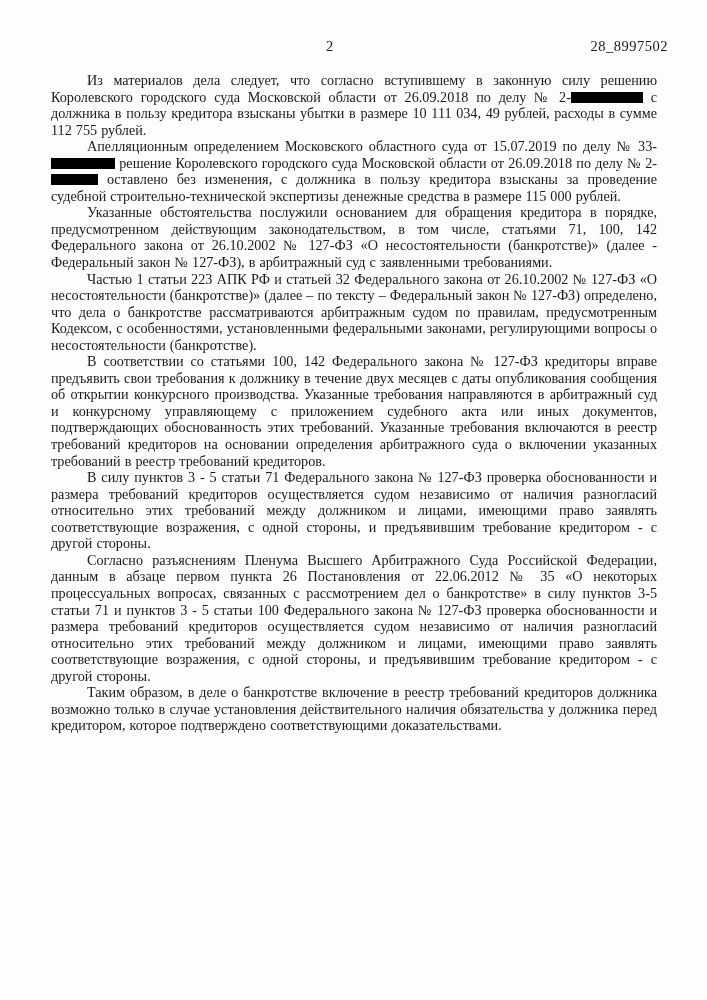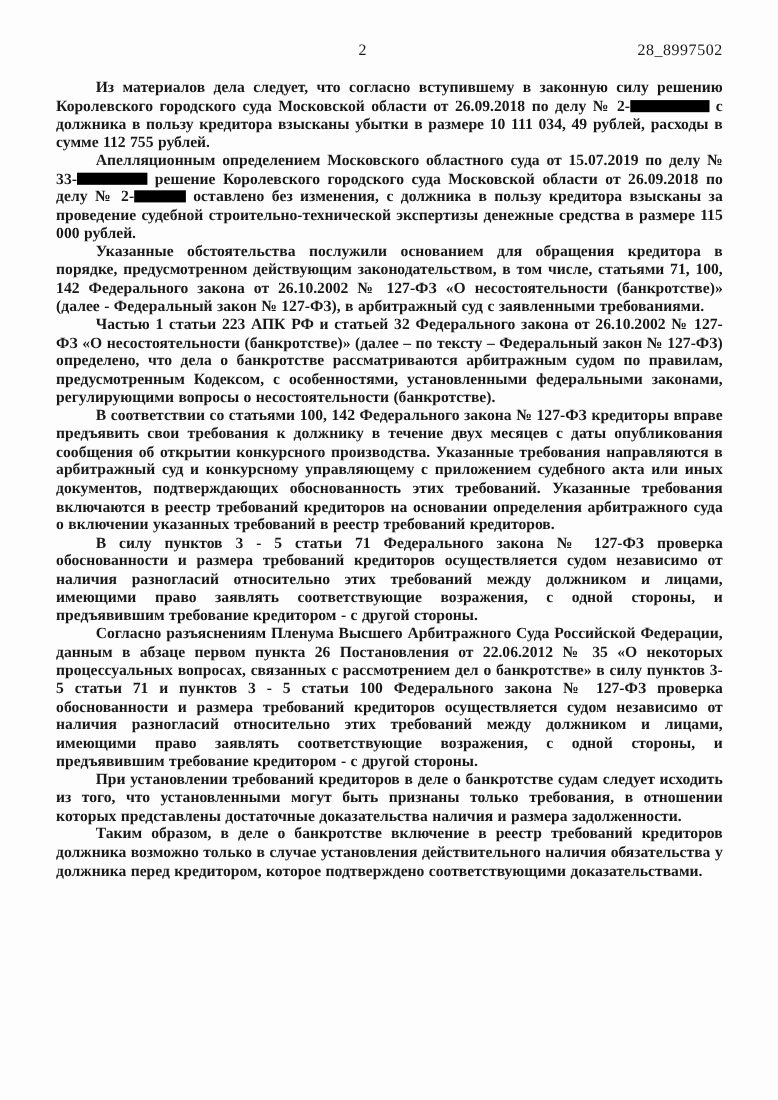--- a/index.html
+++ b/index.html
@@ -29,34 +29,33 @@
     height: 18px;
     font-size: 14.5px;
   }
   .page-number {
     position: absolute;
     left: 326px;
     top: 0;
   }
   .doc-stamp {
     position: absolute;
-    right: 50px;
+    right: 39px;
     top: 0;
     letter-spacing: 0.5px;
     text-align: right;
   }
   .document-body {
     position: absolute;
     top: 72px;
     left: 51px;
     width: 606px;
     text-align: justify;
     font-size: 14.2px;
     line-height: 16.55px;
-    font-weight: bold;
   }
   .para {
     margin: 0;
     text-indent: 36px;
     word-spacing: 0.5px;
   }
   .redaction {
     display: inline-block;
     height: 11px;
     background: #000000;
@@ -75,17 +74,16 @@
     </div>
     <div class="document-body">
 
     <p class="para">Из материалов дела следует, что согласно вступившему в законную силу решению Королевского городского суда Московской области от 26.09.2018 по делу № 2-<span class="redaction" style="width: 72px; background: rgb(0, 0, 0);"></span> с должника в пользу кредитора взысканы убытки в размере 10 111 034, 49 рублей, расходы в сумме 112 755 рублей.</p>
         <p class="para">Апелляционным определением Московского областного суда от 15.07.2019 по делу № 33-<span class="redaction" style="width: 64px; background: rgb(0, 0, 0);"></span> решение Королевского городского суда Московской области от 26.09.2018 по делу № 2-<span class="redaction" style="width: 47px; background: rgb(0, 0, 0);"></span> оставлено без изменения, с должника в пользу кредитора взысканы за проведение судебной строительно-технической экспертизы денежные средства в размере 115 000 рублей.</p>
         <p class="para">Указанные обстоятельства послужили основанием для обращения кредитора в порядке, предусмотренном действующим законодательством, в том числе, статьями 71, 100, 142 Федерального закона от 26.10.2002 № 127-ФЗ «О несостоятельности (банкротстве)» (далее - Федеральный закон № 127-ФЗ), в арбитражный суд с заявленными требованиями.</p>
         <p class="para">Частью 1 статьи 223 АПК РФ и статьей 32 Федерального закона от 26.10.2002 № 127-ФЗ «О несостоятельности (банкротстве)» (далее – по тексту – Федеральный закон № 127-ФЗ) определено, что дела о банкротстве рассматриваются арбитражным судом по правилам, предусмотренным Кодексом, с особенностями, установленными федеральными законами, регулирующими вопросы о несостоятельности (банкротстве).</p>
         <p class="para">В соответствии со статьями 100, 142 Федерального закона № 127-ФЗ кредиторы вправе предъявить свои требования к должнику в течение двух месяцев с даты опубликования сообщения об открытии конкурсного производства. Указанные требования направляются в арбитражный суд и конкурсному управляющему с приложением судебного акта или иных документов, подтверждающих обоснованность этих требований. Указанные требования включаются в реестр требований кредиторов на основании определения арбитражного суда о включении указанных требований в реестр требований кредиторов.</p>
         <p class="para">В силу пунктов 3 - 5 статьи 71 Федерального закона № 127-ФЗ проверка обоснованности и размера требований кредиторов осуществляется судом независимо от наличия разногласий относительно этих требований между должником и лицами, имеющими право заявлять соответствующие возражения, с одной стороны, и предъявившим требование кредитором - с другой стороны.</p>
         <p class="para">Согласно разъяснениям Пленума Высшего Арбитражного Суда Российской Федерации, данным в абзаце первом пункта 26 Постановления от 22.06.2012 № 35 «О некоторых процессуальных вопросах, связанных с рассмотрением дел о банкротстве» в силу пунктов 3-5 статьи 71 и пунктов 3 - 5 статьи 100 Федерального закона № 127-ФЗ проверка обоснованности и размера требований кредиторов осуществляется судом независимо от наличия разногласий относительно этих требований между должником и лицами, имеющими право заявлять соответствующие возражения, с одной стороны, и предъявившим требование кредитором - с другой стороны.</p>
-        <p class="para">При установлении требований кредиторов в деле о банкротстве судам следует исходить из того, что установленными могут быть признаны только требования, в отношении которых представлены достаточные доказательства наличия и размера задолженности.</p>
         <p class="para">Таким образом, в деле о банкротстве включение в реестр требований кредиторов должника возможно только в случае установления действительного наличия обязательства у должника перед кредитором, которое подтверждено соответствующими доказательствами.</p>
       </div>
   </div>
 </div>
 
 </body></html>

